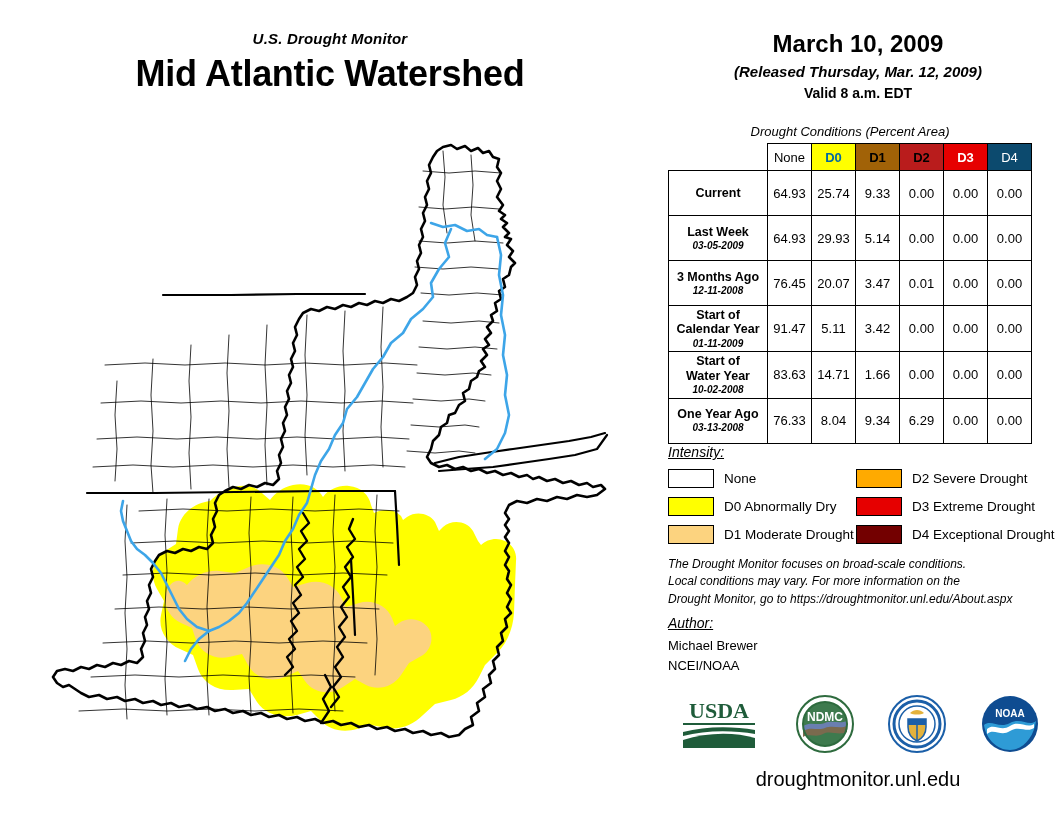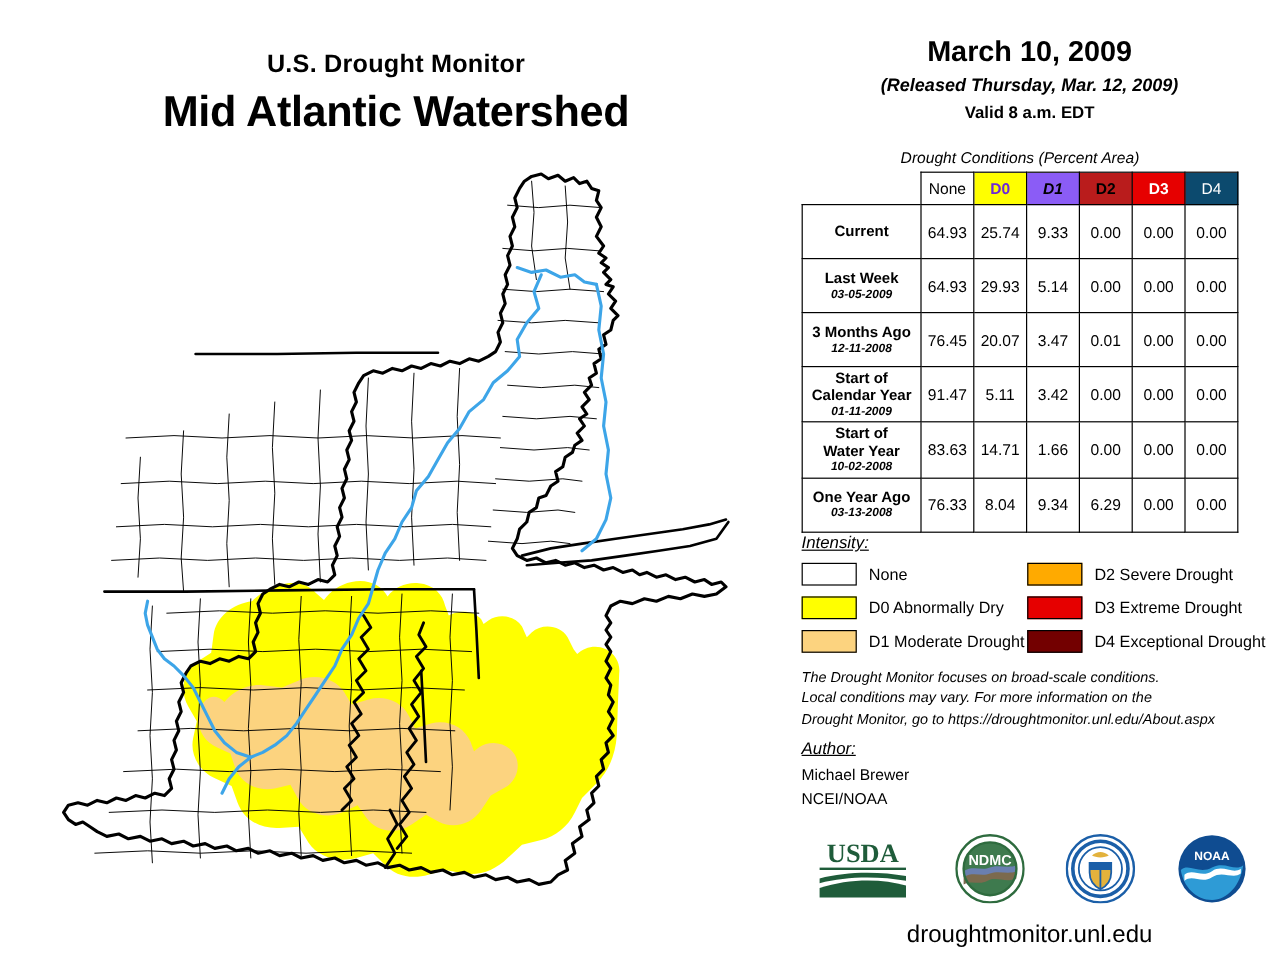--- a/index.html
+++ b/index.html
@@ -22,24 +22,24 @@
     left: 0; top: 0;
     width: 660px; height: 816px;
   }
   #map-title-block {
     position: absolute;
     left: 0; top: 30px;
     width: 660px;
     text-align: center;
   }
   #map-supertitle {
-    font-size: 21px;
+    font-size: 15px;
     font-weight: bold;
+    font-style: italic;
     letter-spacing: 0.2px;
-    margin-top: 12px;
   }
   #map-title {
     font-size: 36px;
     font-weight: bold;
     margin-top: 6px;
     letter-spacing: -0.3px;
   }
   #map-svg-wrap {
     position: absolute;
     left: 35px; top: 115px;
@@ -516,22 +516,22 @@
     <div id="date-valid">Valid 8 a.m. EDT</div>
   </div>
 
   <div id="table-caption">Drought Conditions (Percent Area)</div>
 
   <table id="conditions-table">
     <thead>
       <tr>
         <th class="corner-cell"></th>
       <th style="background: rgb(255, 255, 255); color: rgb(0, 0, 0);">None</th>
-          <th style="background: rgb(255, 255, 0); color: #6d28d9; font-weight: bold;">D0</th>
-          <th style="background: #8b5cf6; color: rgb(0, 0, 0); font-weight: bold; font-style: italic;">D1</th>
+          <th style="background: rgb(255, 255, 0); color: #0369a1; font-weight: bold;">D0</th>
+          <th style="background: #a16207; color: rgb(0, 0, 0); font-weight: bold;">D1</th>
           <th style="background: #b91c1c; color: rgb(0, 0, 0); font-weight: bold;">D2</th>
           <th style="background: rgb(230, 0, 0); color: rgb(255, 255, 255); font-weight: bold;">D3</th>
           <th style="background: #0c4a6e; color: rgb(255, 255, 255); font-weight: normal;">D4</th>
         </tr>
     </thead>
     <tbody>
         <tr>
           <td class="rowlabel">Current</td>
           <td class="val">64.93</td>
           <td class="val">25.74</td>

